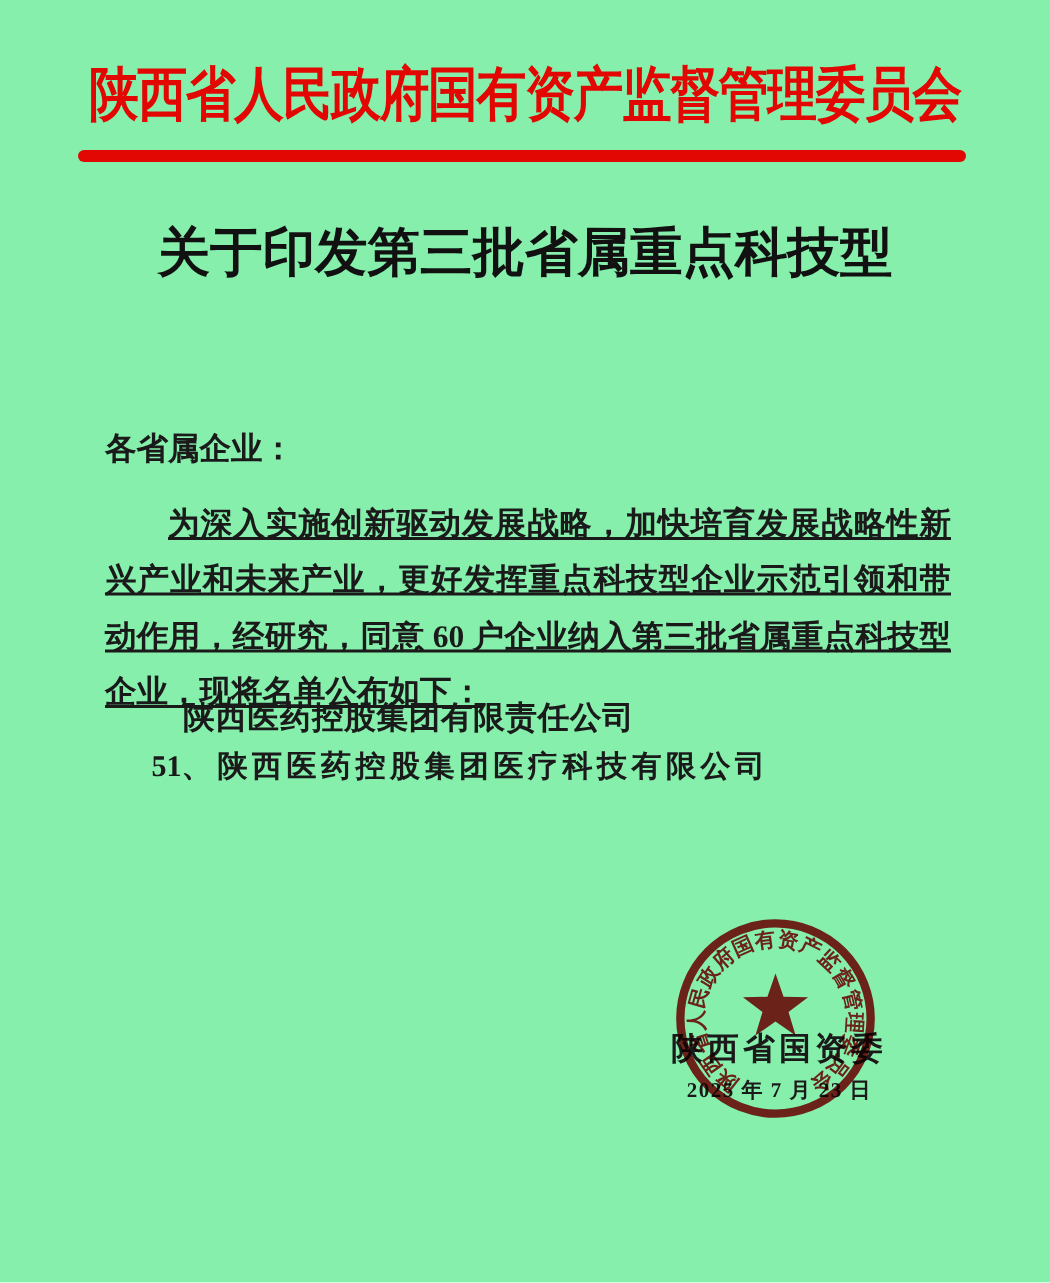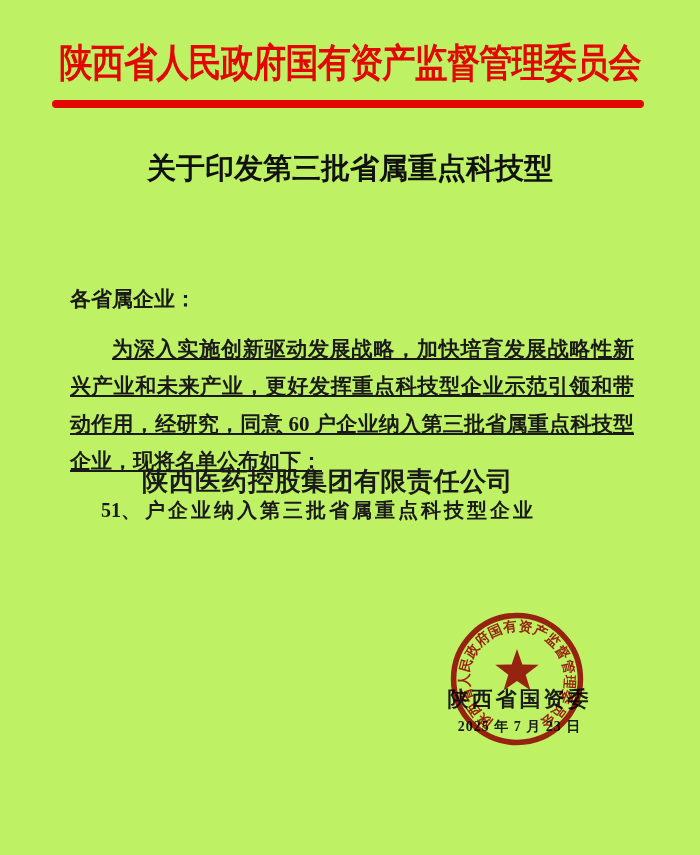--- a/index.html
+++ b/index.html
@@ -1,20 +1,20 @@
 <!DOCTYPE html>
 <html><head>
 <meta charset="utf-8">
 <style>
   html, body { margin: 0; padding: 0; background: #ffffff; }
   .page {
     position: relative;
     width: 700px;
     height: 855px;
-    background: #bef264;
+    background: #86efac;
     overflow: hidden;
     font-family: "Liberation Serif", "DejaVu Serif", serif;
     color: #1a1a1a;
   }
 
   
   .letterhead {
     position: absolute;
     top: 36px; left: 0;
     width: 100%;
@@ -38,21 +38,21 @@
     background: #e20702;
     border-radius: 4px;
   }
 
   
   .doc-title {
     position: absolute;
     top: 150px; left: 0;
     width: 100%;
     text-align: center;
-    font-size: 29px;
+    font-size: 35px;
     font-weight: 700;
     line-height: 37px;
     color: #111;
   }
 
   
   .body-text {
     position: absolute;
     top: 269px; left: 58px;
     width: 588px;
@@ -60,22 +60,22 @@
     font-weight: 600;
     line-height: 37.5px;
     text-align: justify;
   }
   .body-text p { margin: 12px; }
   .body-text .paragraph { text-indent: 2em; text-decoration: underline; }
 
   
   .group-heading {
     position: absolute;
-    top: 464px; left: 142px;
-    font-size: 26px;
+    top: 464px; left: 122px;
+    font-size: 21px;
     font-weight: 800;
     letter-spacing: 0.5px;
   }
   .list-item {
     position: absolute;
     top: 497px; left: 101px;
     font-size: 20px;
     font-weight: 600;
   }
   .list-item .item-name { letter-spacing: 3px; margin-left: 4px; }
@@ -127,21 +127,21 @@
   </div>
 
   <div class="body-text">
     <p class="salutation">各省属企业：</p>
     <p class="paragraph">为深入实施创新驱动发展战略，加快培育发展战略性新兴产业和未来产业，更好发挥重点科技型企业示范引领和带动作用，经研究，同意 60 户企业纳入第三批省属重点科技型企业，现将名单公布如下：</p>
   </div>
 
   <div class="group-heading">陕西医药控股集团有限责任公司</div>
 
   <div class="list-item">
-    <span class="item-number">51、</span><span class="item-name">户企业纳入第三批省属重点科技型企业</span>
+    <span class="item-number">51、</span><span class="item-name">陕西医药控股集团医疗科技有限公司</span>
   </div>
 
   <div class="signature">
     <div class="org-short">陕西省国资委</div>
     <div class="date">2025 年 7 月 23 日</div>
   </div>
 
   <svg class="seal" viewBox="0 0 136 136">
     <defs>
       <path id="sealArc" d="M 68 20.5 a 47.5 47.5 0 1 1 -0.02 0" fill="none"></path>

